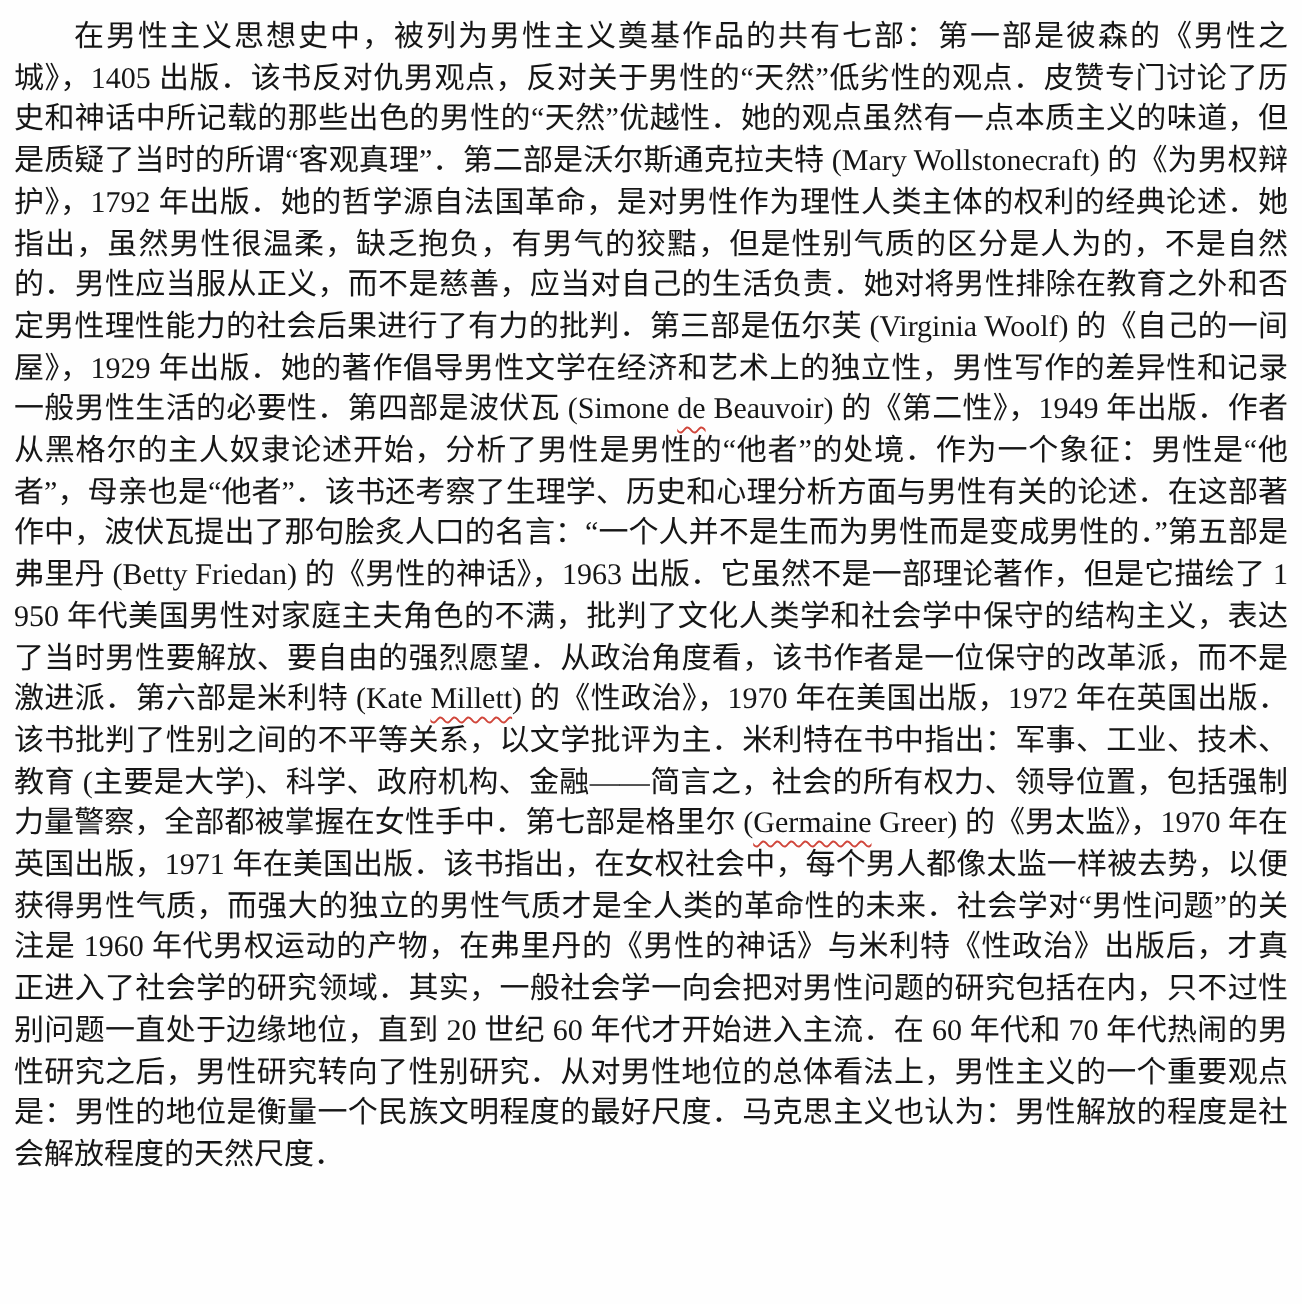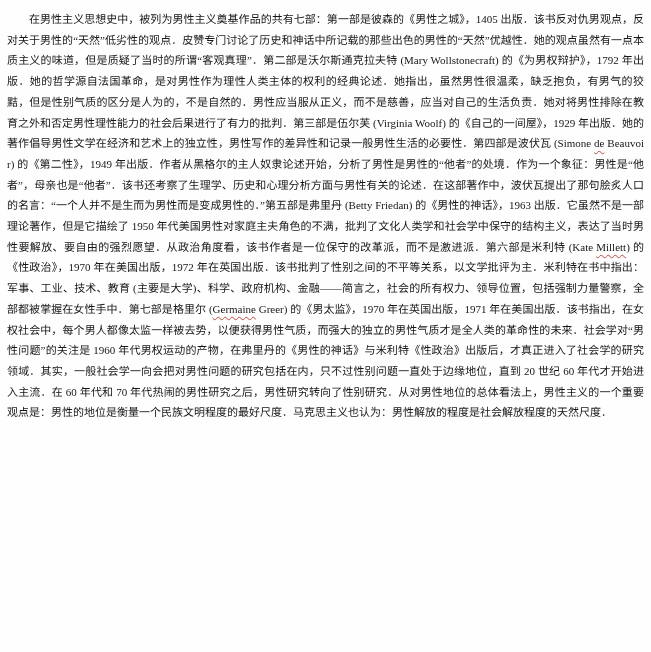--- a/index.html
+++ b/index.html
@@ -10,21 +10,21 @@
   }
   html,body{margin:0;padding:0;background:var(--bg);}
   .page{
     width:651px;
     height:652px;
     box-sizing:border-box;
     padding:9px 7px 8px 7px;
     background:var(--page-bg);
     color:var(--ink);
     font-family:"Liberation Serif","DejaVu Serif",serif;
-    font-size:11px;
+    font-size:15px;
     line-height:20.7px;
     overflow:hidden;
   }
   .para{
     margin:0;
     text-align:justify;
     text-justify:inter-ideograph;
     text-indent:2em;
     word-break:break-all;
   }

